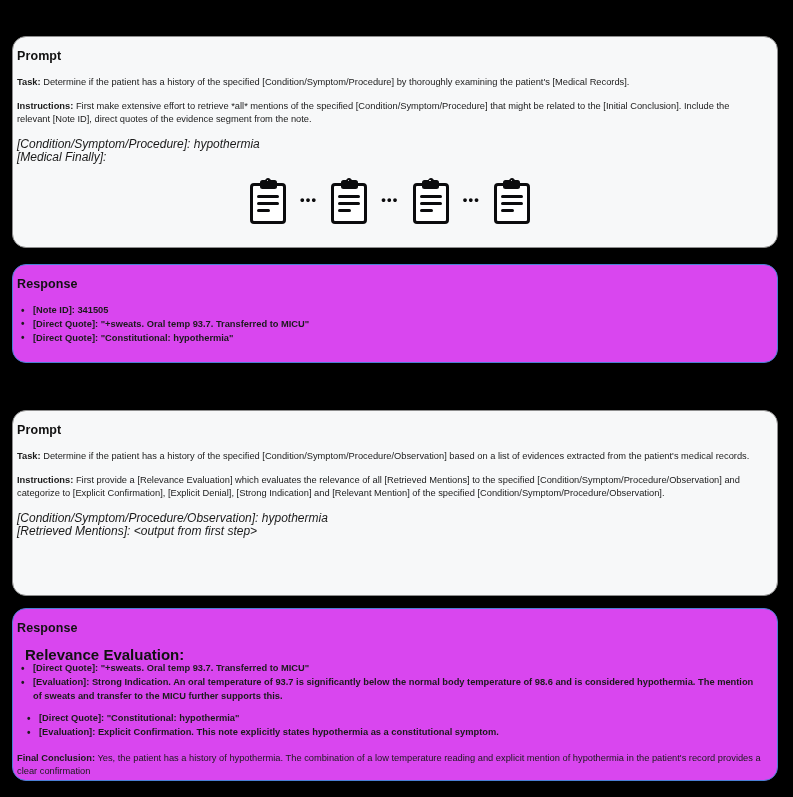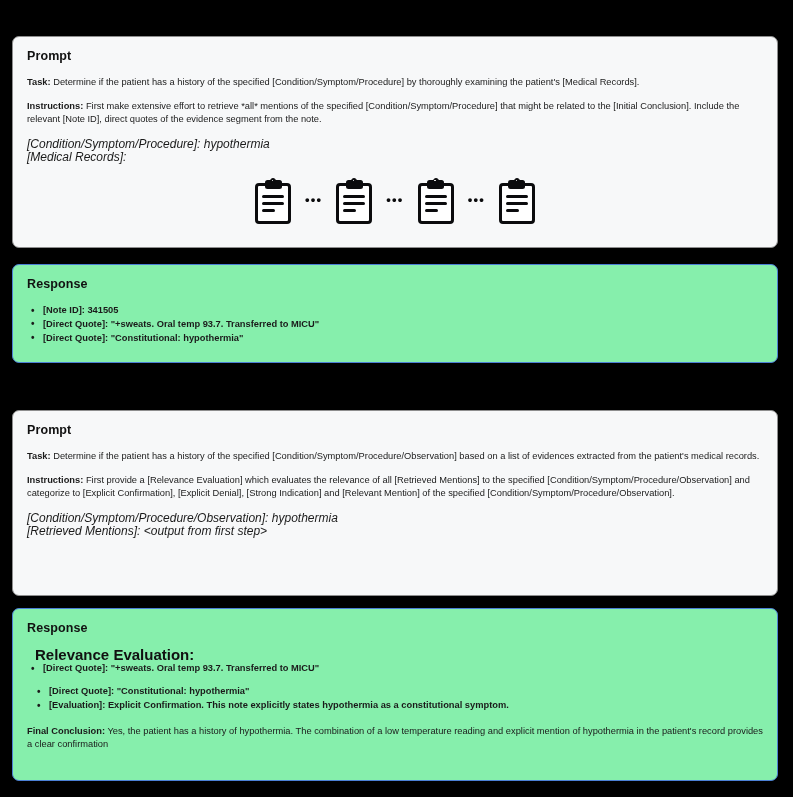--- a/index.html
+++ b/index.html
@@ -18,30 +18,30 @@
     position: absolute;
     left: 0; top: 0;
     width: 793px;
     height: 797px;
     background: #000000;
   }
 
   .card {
     position: absolute;
     box-sizing: border-box;
-    border-radius: 7px;
-    padding: 12px 14px 10px 14px;
+    border-radius: 14px;
+    padding: 12px 14px 10px 4px;
   }
   .card.prompt {
     background: #f7f8f9;
     border: 1.4px solid #8e8e8e;
     box-shadow: 1px 1px 0 rgba(0,0,0,0.35);
   }
   .card.response {
-    background: #86efac;
+    background: #d946ef;
     border: 1.4px solid #4b7fd4;
     box-shadow: 1px 1px 0 rgba(0,0,0,0.35);
   }
 
   .card-title {
     font-size: 12.5px;
     font-weight: bold;
     color: #111111;
     letter-spacing: 0.1px;
     margin: 0 0 13px 0;
@@ -178,21 +178,21 @@
 
   <div class="card prompt" style="left:12px; top:36px; width:766px; height:212px;">
     <div class="card-title">Prompt</div>
 
     <p class="para"><b>Task:</b><span> Determine if the patient has a history of the specified [Condition/Symptom/Procedure] by thoroughly examining the patient's [Medical Records].</span></p>
 
     <p class="para"><b>Instructions:</b><span> First make extensive effort to retrieve *all* mentions of the specified [Condition/Symptom/Procedure] that might be related to the [Initial Conclusion]. Include the relevant [Note ID], direct quotes of the evidence segment from the note.</span></p>
 
     <div class="plain-lines">
       <div>[Condition/Symptom/Procedure]: hypothermia</div>
-      <div>[Medical Records]:</div>
+      <div>[Medical Finally]:</div>
     </div>
 
     <div class="icon-row">
       <div class="clip">
         <div class="body"></div>
         <div class="tab"></div>
         <div class="knob"></div>
         <div class="ln ln1"></div>
         <div class="ln ln2"></div>
         <div class="ln ln3"></div>
@@ -250,20 +250,21 @@
     </div>
   </div>
 
   <div class="card response" style="left:12px; top:608px; width:766px; height:173px;">
     <div class="card-title">Response</div>
 
     <div class="section-head">Relevance Evaluation:</div>
 
     <ul class="bullets">
       <li>[Direct Quote]: "+sweats. Oral temp 93.7. Transferred to MICU"</li>
+      <li>[Evaluation]: Strong Indication. An oral temperature of 93.7 is significantly below the normal body temperature of 98.6 and is considered hypothermia. The mention of sweats and transfer to the MICU further supports this.</li>
     </ul>
 
     <div class="gap-8"></div>
 
     <ul class="bullets indented">
       <li>[Direct Quote]: "Constitutional: hypothermia"</li>
       <li>[Evaluation]: Explicit Confirmation. This note explicitly states hypothermia as a constitutional symptom.</li>
     </ul>
 
     <div class="gap-11"></div>

